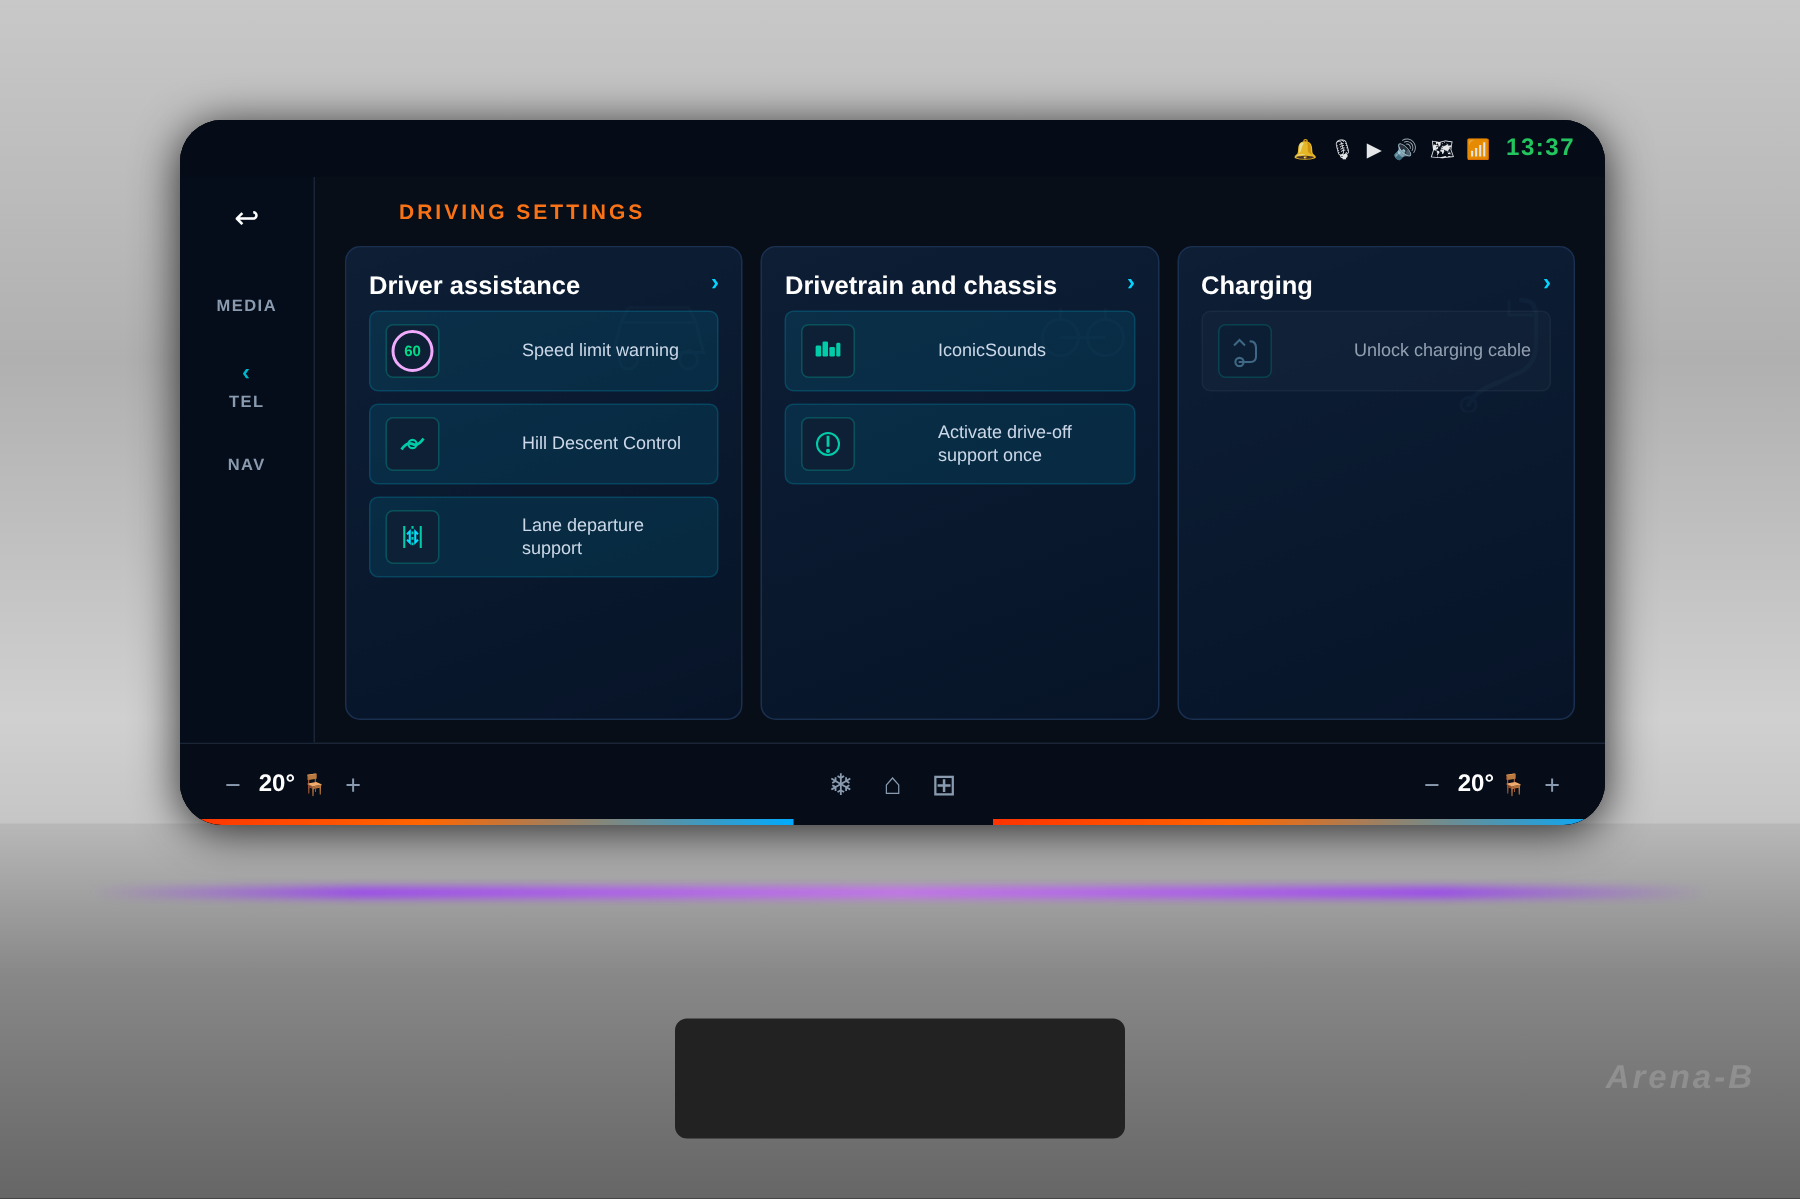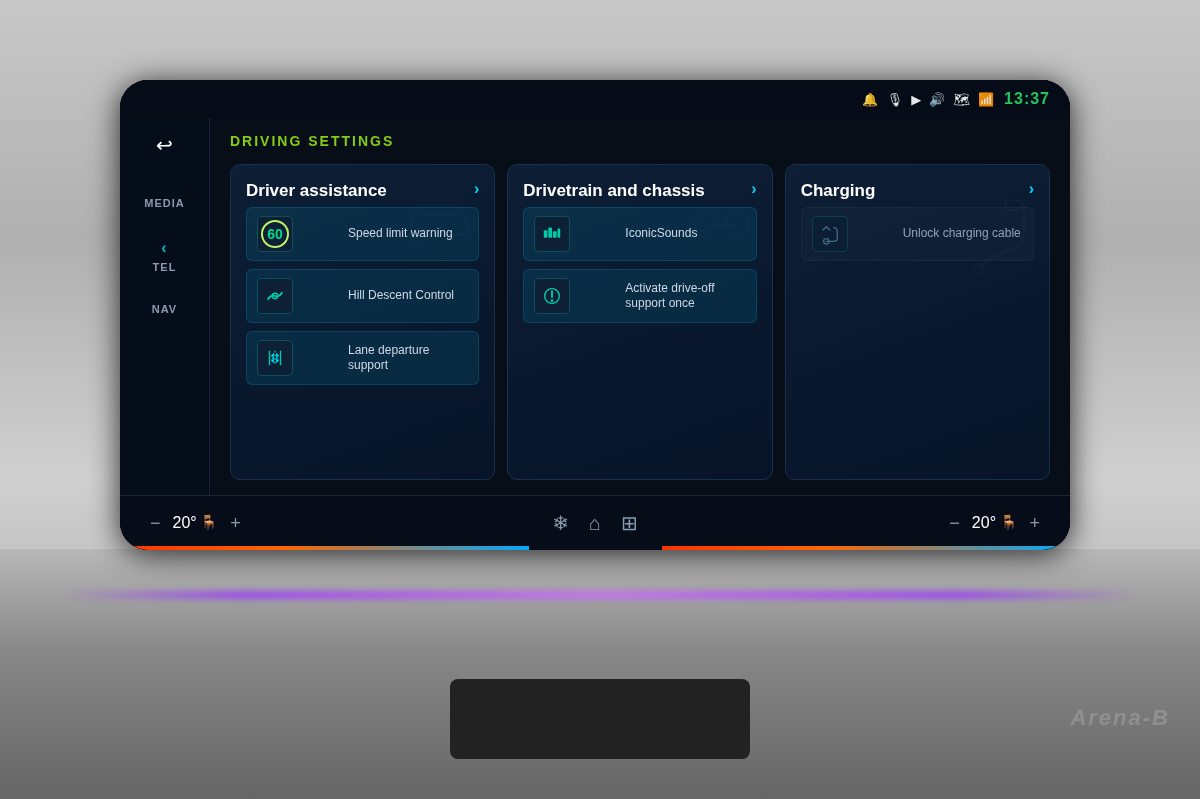--- a/index.html
+++ b/index.html
@@ -132,26 +132,27 @@
 
     
     .center-content {
       flex: 1;
       display: flex;
       flex-direction: column;
       padding: 15px 20px;
     }
 
     .page-title {
-      color: #84cc16;
+      color: #f97316;
       font-size: 14px;
       font-weight: 700;
       letter-spacing: 2px;
       margin-bottom: 15px;
       text-transform: uppercase;
+      margin-left: 36px;
     }
 
     .cards-grid {
       display: flex;
       gap: 12px;
       flex: 1;
     }
 
     
     .card {
@@ -242,26 +243,26 @@
       font-size: 12px;
       line-height: 1.3;
       margin-left: 45px;
     }
 
     
     .speed-icon {
       width: 28px;
       height: 28px;
       border-radius: 50%;
-      border: 2px solid #bef264;
+      border: 2px solid #f0abfc;
       display: flex;
       align-items: center;
       justify-content: center;
       color: #00dd88;
-      font-size: 14px;
+      font-size: 10px;
       font-weight: bold;
     }
 
     
     .bottom-bar {
       height: 55px;
       background: #060d18;
       border-top: 1px solid #1a2535;
       display: flex;
       align-items: center;
@@ -278,23 +279,23 @@
 
     .temp-btn {
       color: #8a9bb0;
       font-size: 18px;
       cursor: pointer;
     }
 
     .temp-value {
       color: #ffffff;
       font-size: 16px;
-      font-weight: 400;
-      display: flex;
-      align-items: flex-start;
+      font-weight: 700;
+      display: flex;
+      align-items: center;
       gap: 4px;
     }
 
     .temp-icon {
       font-size: 14px;
       color: #aabbcc;
     }
 
     .center-controls {
       display: flex;

